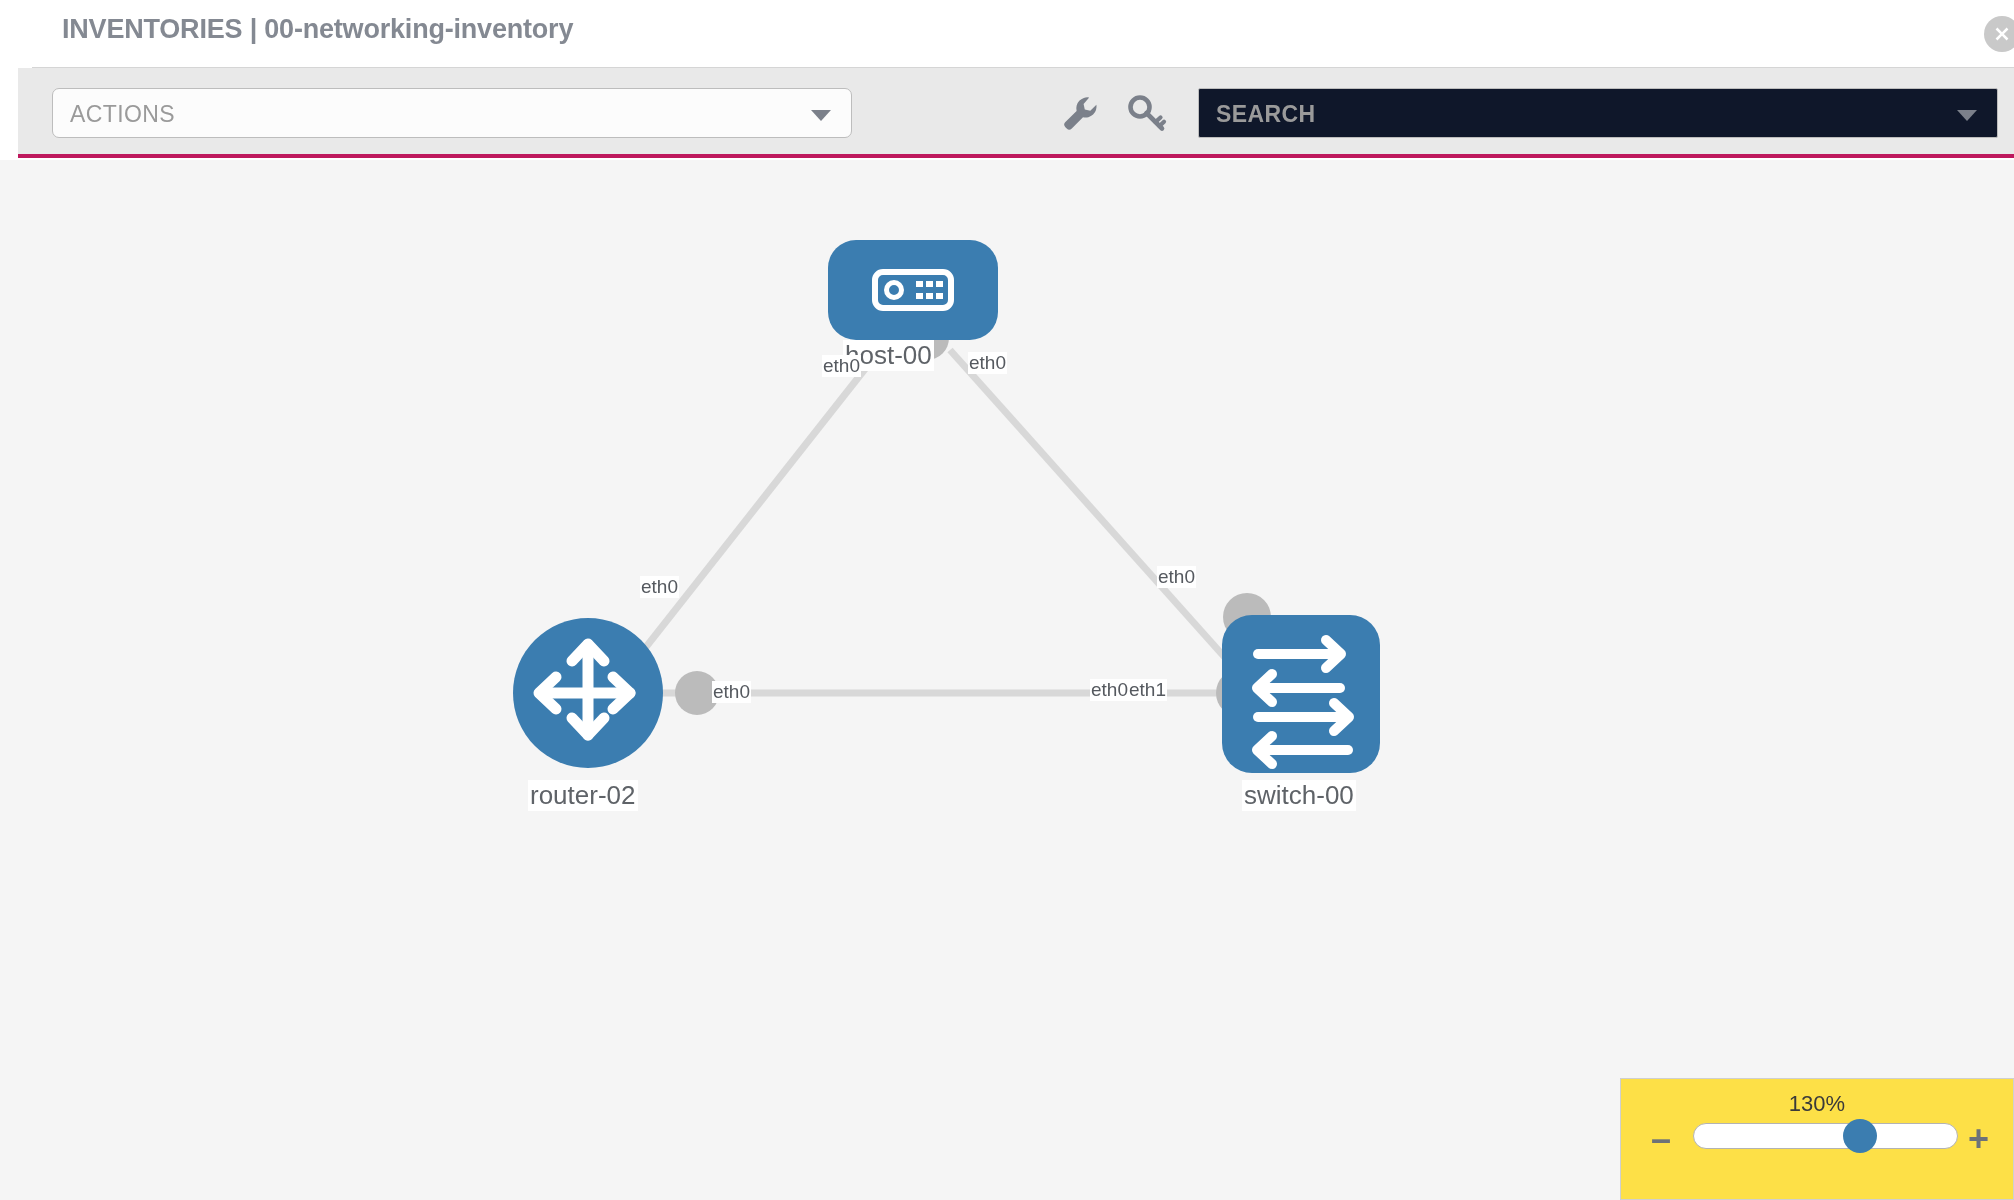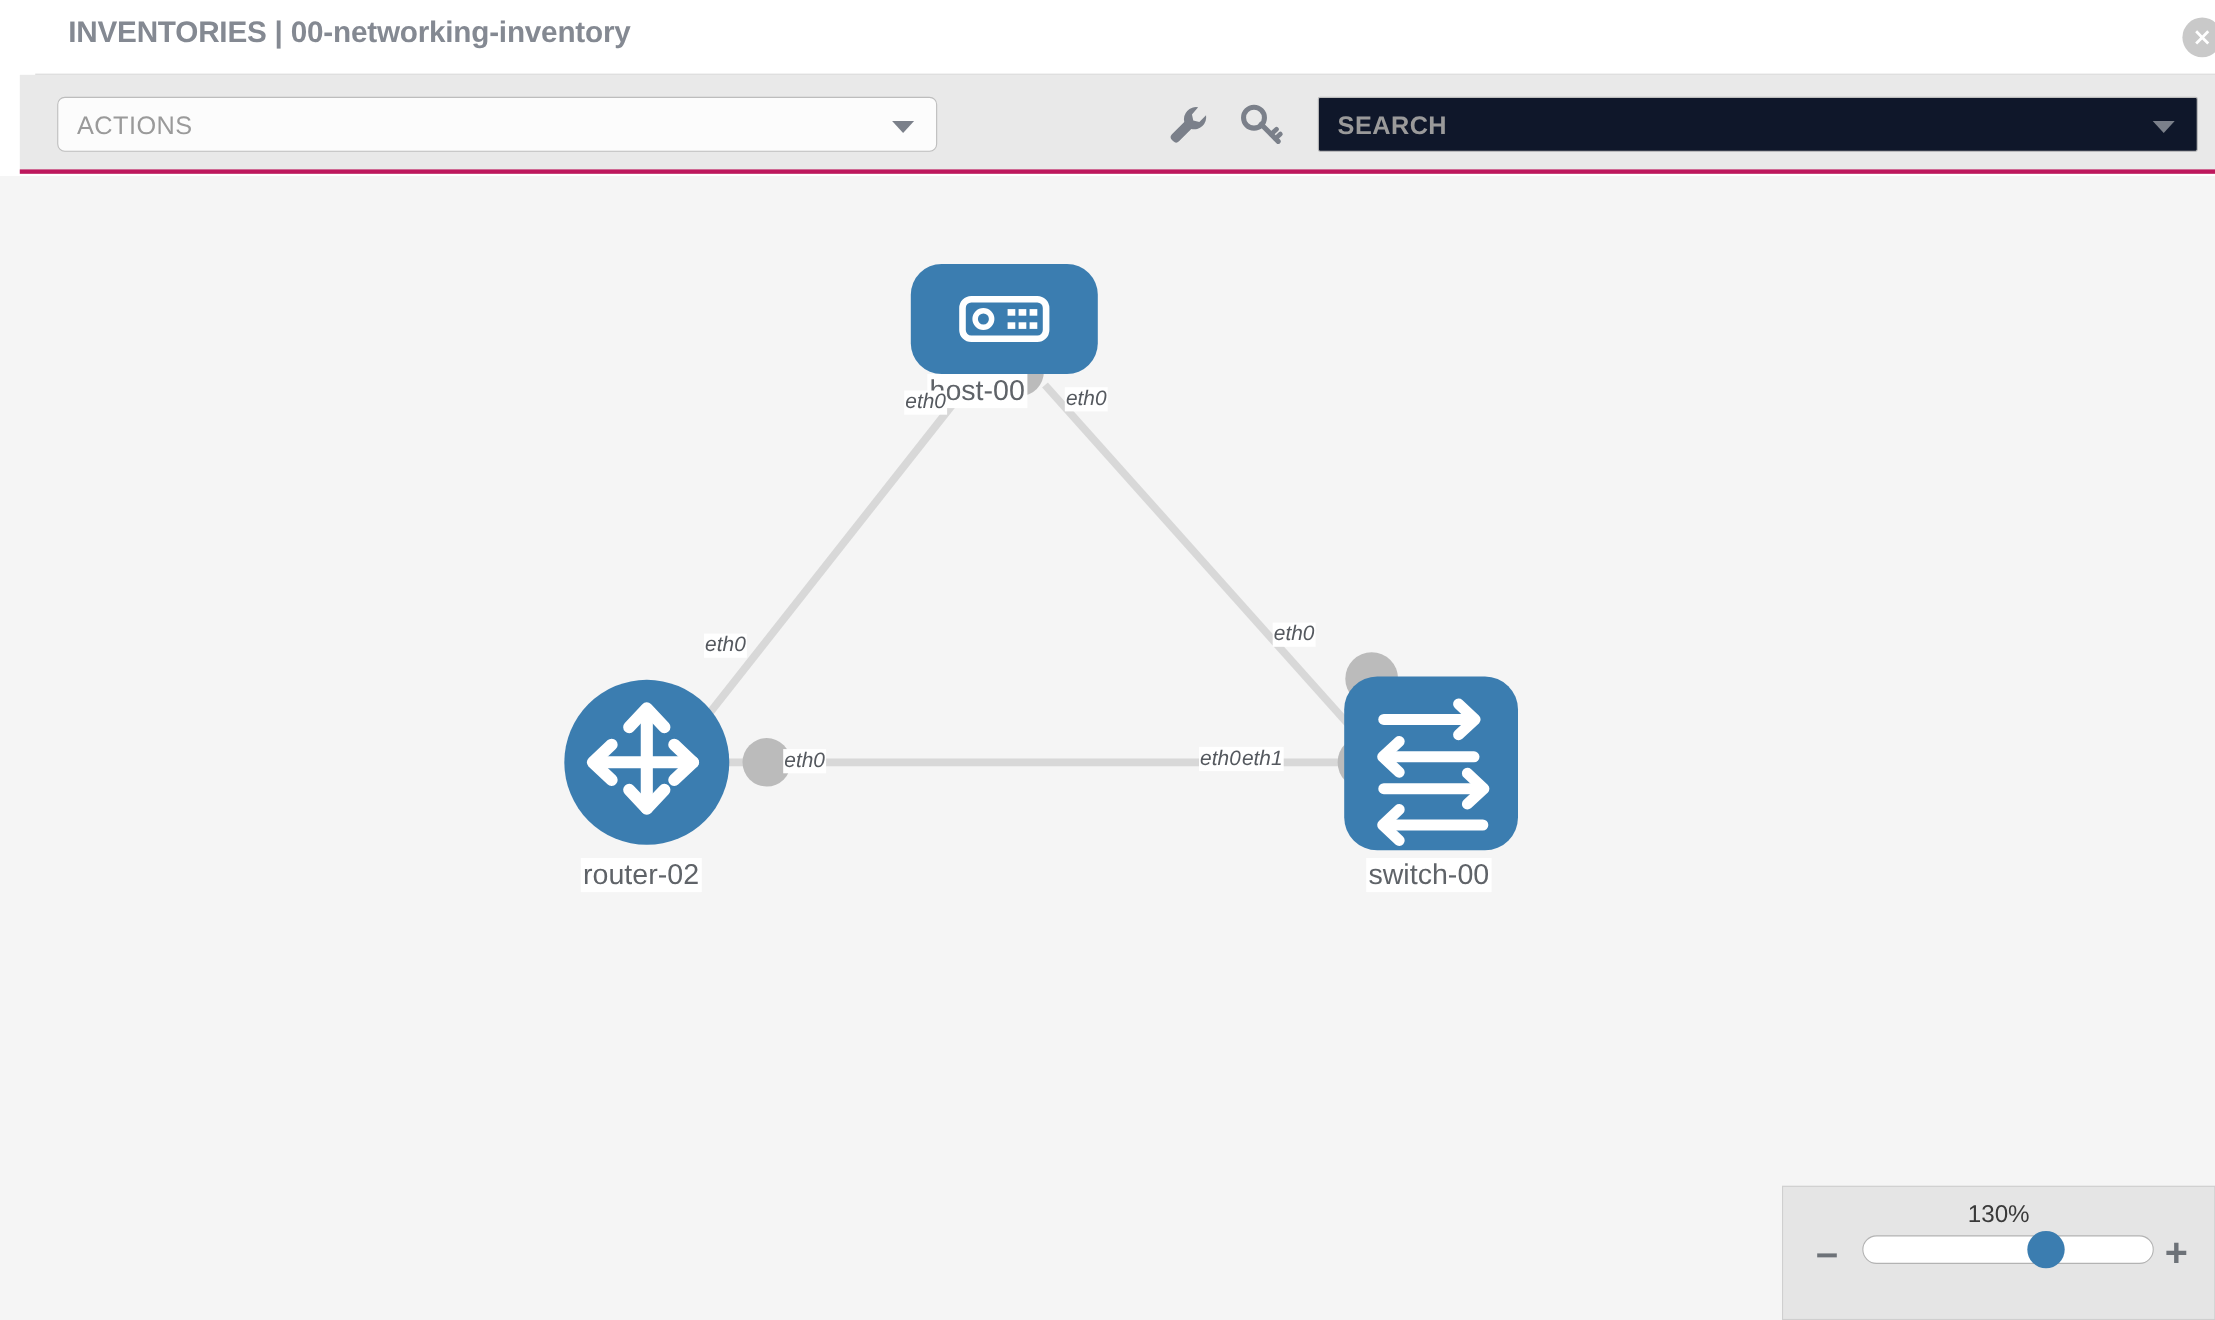--- a/index.html
+++ b/index.html
@@ -95,28 +95,27 @@
     background: #ffffff;
     white-space: nowrap;
     padding: 0 2px;
   }
   .iface-label {
     position: absolute;
     font-size: 19px; color: #55595f;
     background: #ffffff;
     white-space: nowrap;
     padding: 0 1px;
-    font-style: italic;
   }
 
   
   .zoom-panel {
     position: absolute; left: 1620px; top: 1078px;
     width: 394px; height: 122px;
-    background: #e5e5e5;
+    background: #fde047;
     border: 1px solid #cfcfcf;
   }
   .zoom-value {
     position: absolute; left: 0; top: 12px; width: 100%;
     text-align: center;
     font-size: 22px; color: #3a3a3a;
   }
   .zoom-minus, .zoom-plus {
     position: absolute; top: 46px;
     color: #6d7278; font-size: 36px; font-weight: bold;

